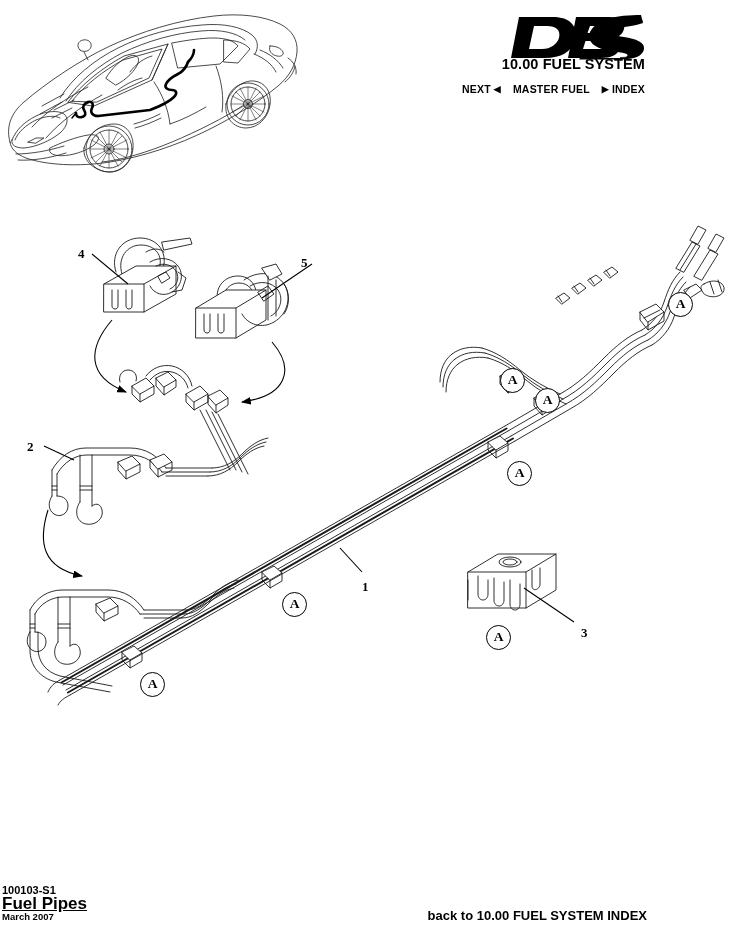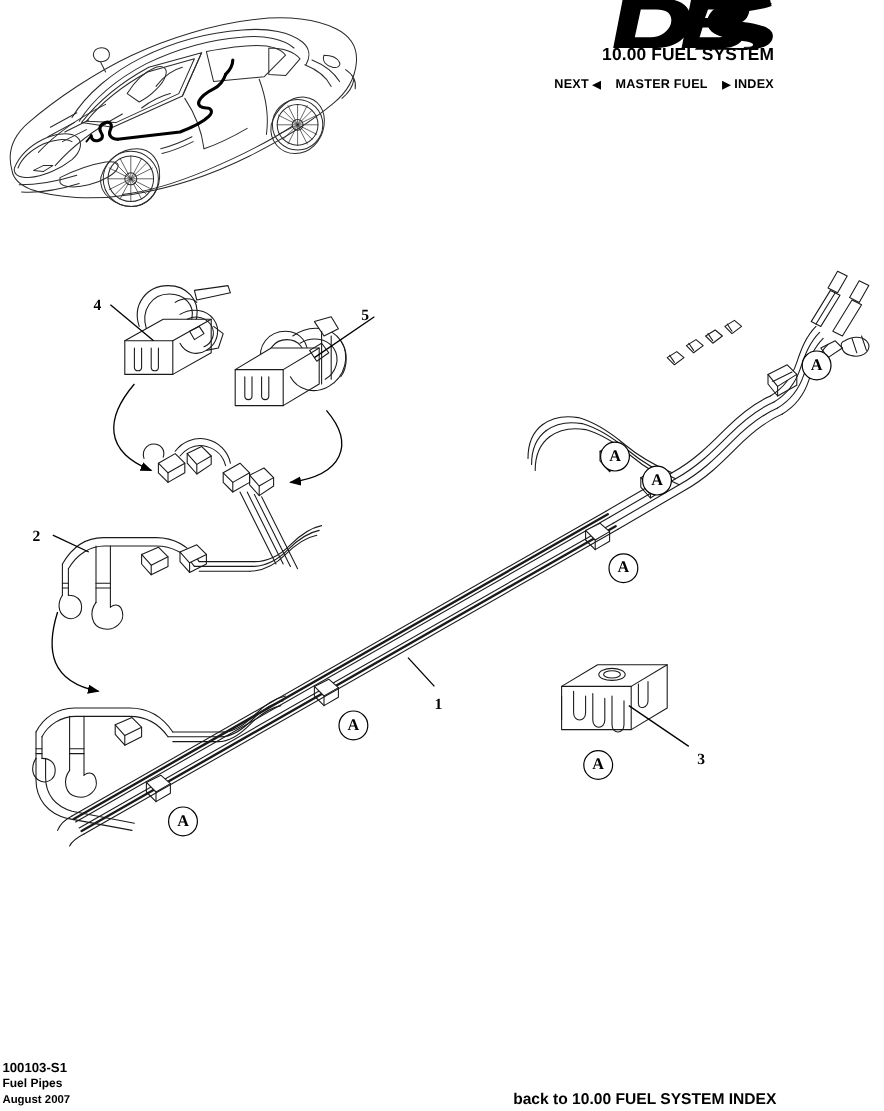--- a/index.html
+++ b/index.html
@@ -12,21 +12,21 @@
     height: 926px;
     position: relative;
     font-family: "Liberation Sans", sans-serif;
     color: #000000;
     overflow: hidden;
   }
 
   
   #header {
     position: absolute;
-    top: 0;
+    top: 18px;
     left: 0;
     width: 651px;
     height: 95px;
   }
   #brand-logo {
     position: absolute;
     right: 6px;
     top: -4px;
     width: 140px;
     height: 46px;
@@ -116,23 +116,24 @@
     position: absolute;
     left: 2px;
     bottom: 3px;
   }
   #doc-code {
     font-size: 11px;
     font-weight: bold;
     line-height: 13px;
   }
   #doc-name {
-    font-size: 10px;
+    font-size: 17px;
     font-weight: bold;
     line-height: 13px;
+    text-decoration: underline;
   }
   #doc-date {
     font-size: 9.5px;
     font-weight: bold;
     line-height: 13px;
   }
   #footer-right {
     position: absolute;
     right: 4px;
     bottom: 3px;
@@ -562,16 +563,16 @@
 <div class="marker-a" style="left:535px; top:388px;">A</div>
 <div class="marker-a" style="left:507px; top:461px;">A</div>
 <div class="marker-a" style="left:282px; top:592px;">A</div>
 <div class="marker-a" style="left:486px; top:625px;">A</div>
 <div class="marker-a" style="left:140px; top:672px;">A</div>
 
 <div id="footer">
   <div id="footer-left">
     <div id="doc-code">100103-S1</div>
     <div id="doc-name">Fuel Pipes</div>
-    <div id="doc-date">August 2007</div>
+    <div id="doc-date">March 2007</div>
   </div>
   <div id="footer-right">back to 10.00 FUEL SYSTEM INDEX</div>
 </div>
 
 </body></html>

